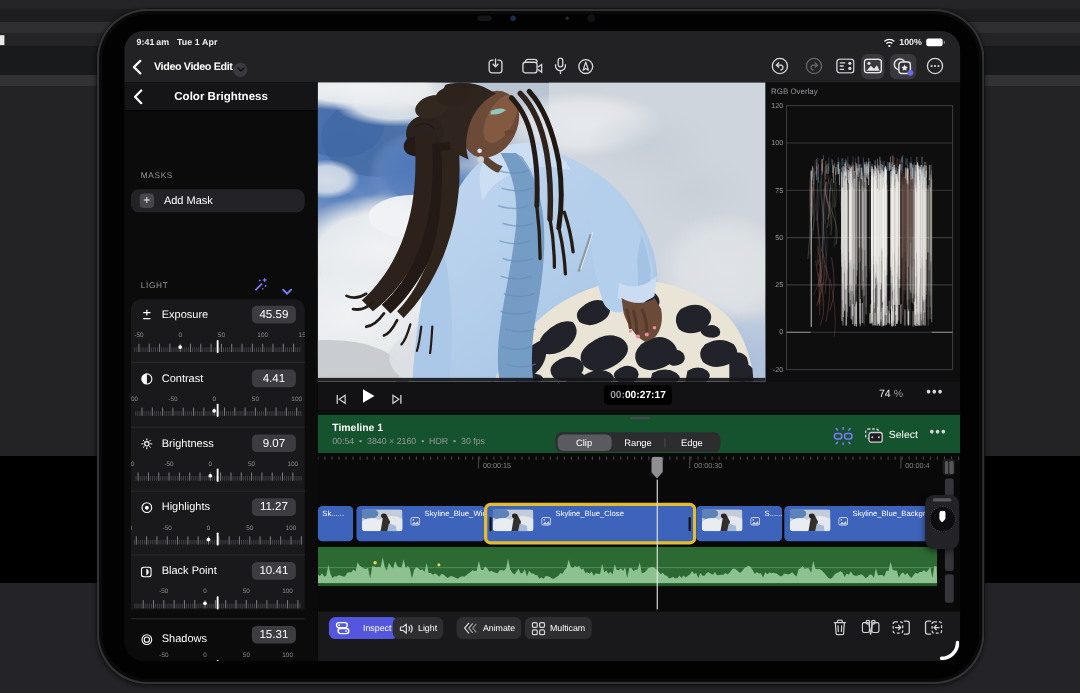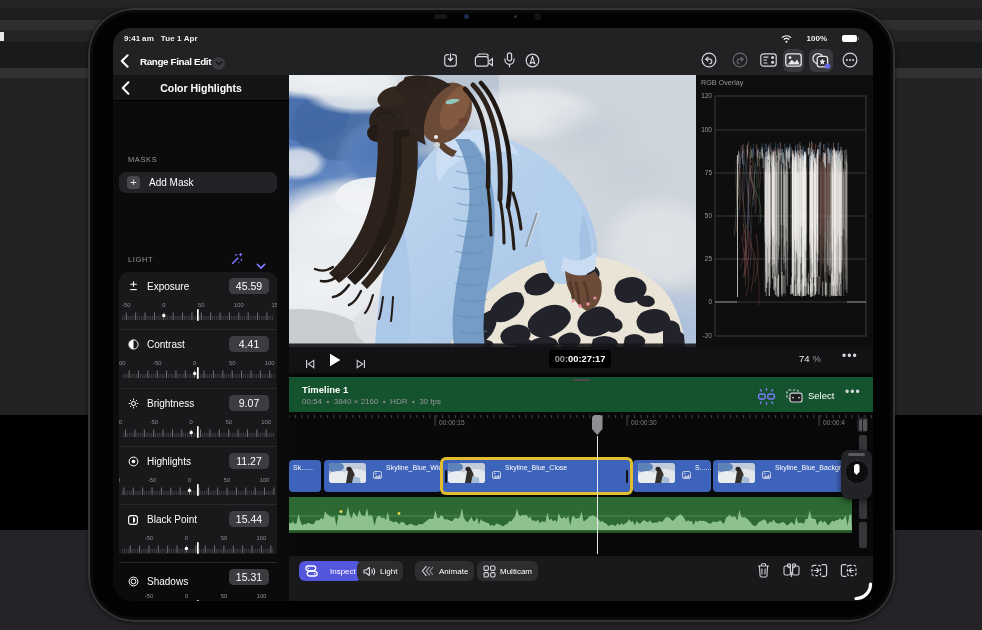--- a/index.html
+++ b/index.html
@@ -19,21 +19,21 @@
 .bgtick { position:absolute; left:0; top:32px; width:4px; height:9px; background:#e8e8e8; }
 
 .ipad { position:absolute; left:88px; top:8px; width:807px; height:614px; background:#020203;
   border-radius:46px; box-shadow: inset 0 0 0 2px #333336, inset 0 0 0 5px #0a0a0b, 0 1px 4px rgba(0,0,0,0.5); }
 .cam  { position:absolute; background:#16161a; border-radius:4px; }
 .screen { position:absolute; left:113px; top:28px; width:760px; height:573px; background:#0b0b0c;
   border-radius:18px; overflow:hidden; }
 
 .topbar { position:absolute; left:0; top:0; width:760px; height:47px; background:#222225; }
 .status { position:absolute; left:11px; top:6px; font-size:8px; font-weight:700; color:#f0f0f2; letter-spacing:0.1px; }
-.statusR { position:absolute; right:16px; top:6px; font-size:8px; font-weight:700; color:#f0f0f2; display:flex; align-items:center; gap:15px; }
+.statusR { position:absolute; right:16px; top:6px; font-size:8px; font-weight:700; color:#f0f0f2; display:flex; align-items:center; gap:4px; }
 .batt { width:15px; height:7.5px; background:#fff; border-radius:2px; position:relative; }
 .batt:after { content:""; position:absolute; right:-2.4px; top:2px; width:1.6px; height:3.4px; background:#8a8a8e; border-radius:0 1px 1px 0; }
 .backchev { position:absolute; left:7px; top:26px; }
 .title { position:absolute; left:27px; top:28px; font-size:9.8px; font-weight:700; color:#fff; letter-spacing:-0.35px; }
 .titledrop { position:absolute; left:99px; top:29px; width:13px; height:13px; background:#3a3a3e; border-radius:50%; display:flex; align-items:center; justify-content:center; }
 .titledrop svg { transform:scale(0.75); }
 .cicons { position:absolute; left:0; top:0; width:760px; height:47px; } .cicons span { position:absolute; }
 .ricons { position:absolute; left:583px; top:21px; width:170px; height:23px; }
 .ricon { position:absolute; top:3px; }
 .pill { position:absolute; top:0; height:23px; background:#39393d; border-radius:6px; }
@@ -134,21 +134,21 @@
           <path d="M2.8 4.6 a3.8 3.8 0 0 1 5.4 0"></path>
         </g>
         <circle cx="5.5" cy="6.8" r="1" fill="#fff"></circle>
       </svg>
       <span>100%</span>
       <span class="batt"></span>
     </div>
   <div class="backchev"><svg width="9" height="14" viewBox="0 0 9 14">
         <path d="M7.6 1.2 L1.8 7 L7.6 12.8" fill="none" stroke="#fff" stroke-width="2" stroke-linecap="round" stroke-linejoin="round"></path>
       </svg></div>
-  <div class="title">Range Final Edit</div>
+  <div class="title">Video Video Edit</div>
   <div class="titledrop">
       <svg width="10" height="7" viewBox="0 0 10 7">
         <path d="M1.4 1.4 L5 5 L8.6 1.4" fill="none" stroke="#0f0f10" stroke-width="1.7" stroke-linecap="round"></path>
       </svg>
     </div>
   <div class="cicons">
       <span style="left:330px;top:24px"><svg width="15" height="16" viewBox="0 0 15 16">
           <g fill="none" stroke="#d8d8dc" stroke-width="1.2">
             <rect x="1.7" y="2.6" width="11.6" height="11.6" rx="2.6"></rect>
             <path d="M7.5 1.2 v7.2 M4.9 6 l2.6 2.8 2.6 -2.8" stroke="#1d1d1f" stroke-width="3.4"></path>
@@ -209,21 +209,21 @@
           <circle cx="4.9" cy="8" r="1" fill="#d8d8dc"></circle>
           <circle cx="8" cy="8" r="1" fill="#d8d8dc"></circle>
           <circle cx="11.1" cy="8" r="1" fill="#d8d8dc"></circle>
         </svg></span>
   </div>
   <div class="panel">
     <div class="phead">
         <span class="bc"><svg width="9" height="14" viewBox="0 0 9 14">
             <path d="M7.4 1.2 L1.8 7 L7.4 12.8" fill="none" stroke="#fff" stroke-width="2" stroke-linecap="round" stroke-linejoin="round"></path>
           </svg></span>
-        <div class="pt">Color Highlights</div>
+        <div class="pt">Color Brightness</div>
       </div>
     <div class="seclab" style="top:80px">MASKS</div>
     <div class="addmask">
         <div class="plusbox">+</div>
         <span>Add Mask</span>
       </div>
     <div class="lightrow">
         <span class="seclab" style="top:3px">LIGHT</span>
         <span class="w"><svg width="15" height="15" viewBox="0 0 15 15">
             <g stroke="#7d7aff" fill="#7d7aff">
@@ -642,21 +642,21 @@
         <circle cx="70.5" cy="15.5" r="1.7" fill="#fff"></circle>
         <rect x="78" y="9" width="1.7" height="12" rx="0.8" fill="#fff"></rect>
       </svg>
       <div class="sdiv" style="top:429px"></div>
       <div class="sname" style="top:438px"><span class="sic">
           <svg width="10" height="10" viewBox="0 0 10 10">
             <rect x="0.6" y="0.6" width="8.8" height="8.8" rx="2.4" fill="none" stroke="#fff" stroke-width="1.1"></rect>
             <path d="M5 2.1 a3 3 0 0 1 0 5.8 Z" fill="#fff"></path>
           </svg>
         </span>Black Point</div>
-      <div class="sval" style="top:436px">15.44</div>
+      <div class="sval" style="top:436px">10.41</div>
       <svg class="ruler" style="top:458px" width="158" height="22" viewBox="0 0 158 22">
         <text x="29.9" y="6.5" fill="#8e8e93" font-size="5.8" text-anchor="middle">-50</text>
         <text x="67.4" y="6.5" fill="#8e8e93" font-size="5.8" text-anchor="middle">0</text>
         <text x="104.9" y="6.5" fill="#8e8e93" font-size="5.8" text-anchor="middle">50</text>
         <text x="142.4" y="6.5" fill="#8e8e93" font-size="5.8" text-anchor="middle">100</text>
         <text x="-7.6" y="6.5" fill="#8e8e93" font-size="5.8" text-anchor="middle">-100</text>
         <line x1="3.67" y1="15.80" x2="3.67" y2="20" stroke="#4e4e53" stroke-width="0.7"></line>
         <line x1="5.55" y1="15.80" x2="5.55" y2="20" stroke="#4e4e53" stroke-width="0.7"></line>
         <line x1="7.42" y1="15.80" x2="7.42" y2="20" stroke="#4e4e53" stroke-width="0.7"></line>
         <line x1="9.30" y1="15.80" x2="9.30" y2="20" stroke="#4e4e53" stroke-width="0.7"></line>
@@ -1594,20 +1594,25 @@
           <path d="M1.2 1.4 L6.6 5 L1.2 8.6 Z" fill="none" stroke="#cfcfd4" stroke-width="1.1"></path>
         </svg></span>
     <div class="tc"><span class="dim">00:</span>00:27:17</div>
     <div class="pct">74<span>%</span></div>
     <div class="tdots">•••</div>
   </div>
   <div class="thead">
     <div class="drag"></div>
     <div class="tname">Timeline 1</div>
     <div class="tsub">00:54&nbsp;&nbsp;•&nbsp;&nbsp;3840 × 2160&nbsp;&nbsp;•&nbsp;&nbsp;HDR&nbsp;&nbsp;•&nbsp;&nbsp;30 fps</div>
+    <div class="seg">
+        <div class="on">Clip</div>
+        <div>Range</div>
+        <div>Edge</div>
+      </div>
     <span class="ric" style="left:468px"><svg width="19" height="17" viewBox="0 0 19 17">
           <g stroke="#7d7aff" fill="none" stroke-width="1.4">
             <rect x="1.6" y="6" width="6.6" height="5" rx="2"></rect>
             <rect x="10.8" y="6" width="6.6" height="5" rx="2"></rect>
             <path d="M9.5 2.2 v-1.6 M9.5 14.8 v1.6 M4.3 3 l-1 -1.4 M14.7 3 l1 -1.4 M4.3 14 l-1 1.4 M14.7 14 l1 1.4" stroke-linecap="round"></path>
           </g>
         </svg></span>
     <span class="ric" style="left:497px;top:12px"><svg width="17" height="14" viewBox="0 0 17 14">
           <g fill="none" stroke="#cfcfd4" stroke-width="1.2">
             <rect x="1" y="1" width="11.6" height="8.6" rx="2" stroke-dasharray="2.3 1.6"></rect>

